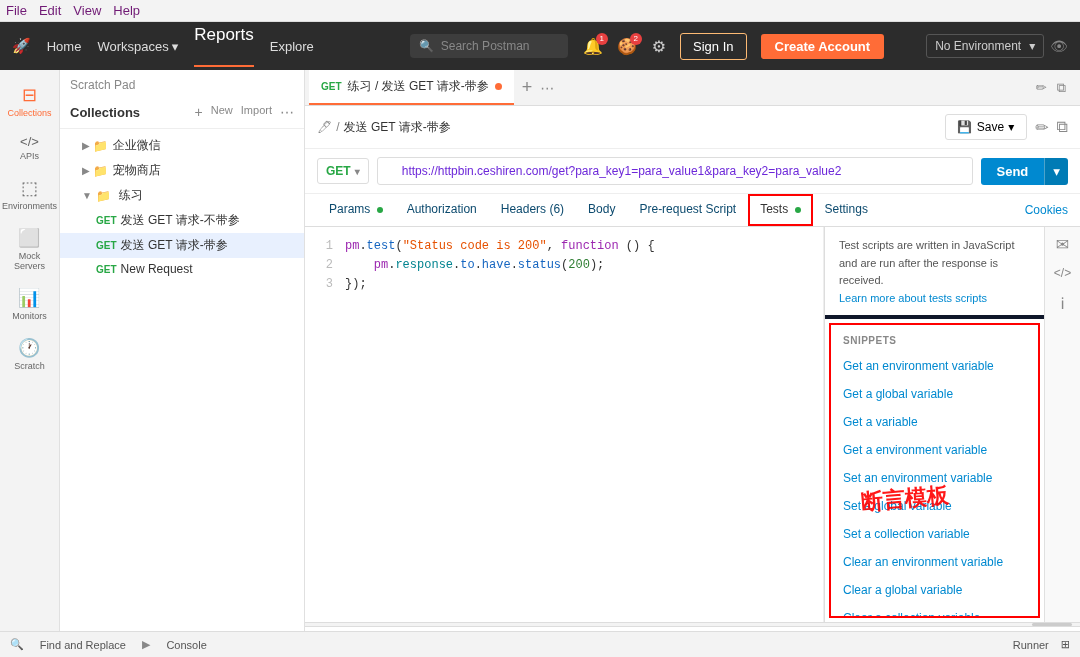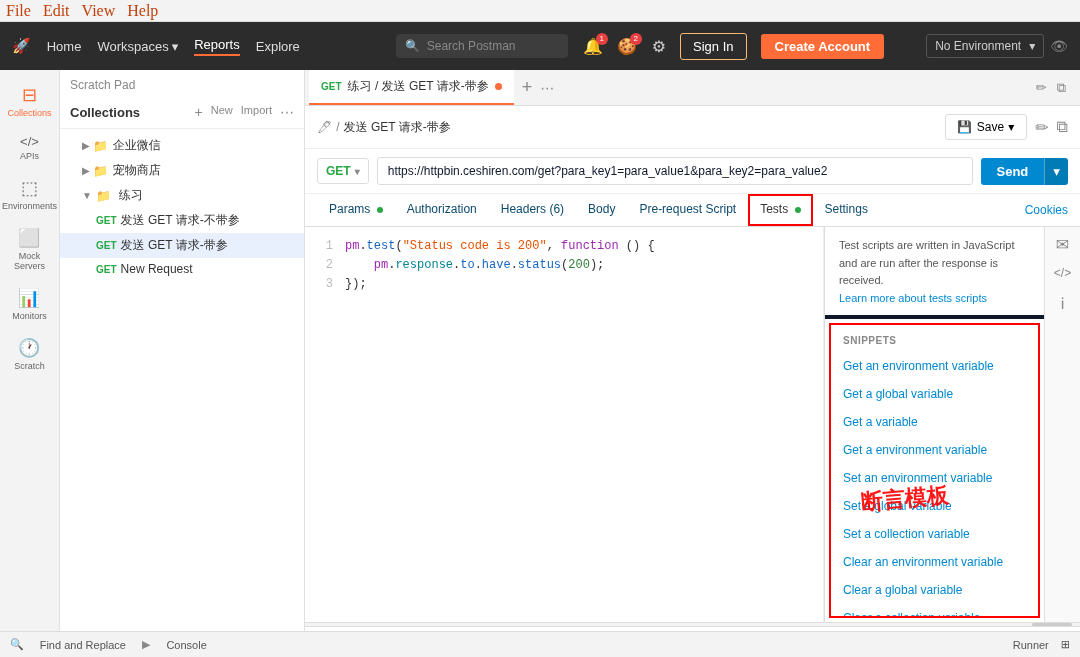--- a/index.html
+++ b/index.html
@@ -1,27 +1,27 @@
 <!DOCTYPE html>
 <html><head>
   <meta charset="utf-8">
   <style>
     * { margin: 0; padding: 0; box-sizing: border-box; }
     body { font-family: -apple-system, BlinkMacSystemFont, 'Segoe UI', sans-serif; font-size: 13px; background: #fff; overflow: hidden; width: 1080px; height: 657px; }
 
     
     .menu-bar { display: flex; align-items: center; height: 22px; background: #f3f3f3; border-bottom: 1px solid #ddd; padding: 0 6px; gap: 12px; }
-    .menu-bar span { font-size: 16px; color: #c2410c; cursor: pointer; font-family: Liberation Serif, serif; }
+    .menu-bar span { font-size: 13px; color: #701a75; cursor: pointer; }
 
     
     .nav-bar { display: flex; align-items: center; height: 48px; background: #2c2c2c; padding: 0 12px; gap: 16px; }
     .nav-logo { color: #fff; font-weight: 700; font-size: 15px; }
     .nav-home { color: #ddd; font-size: 13px; cursor: pointer; }
     .nav-workspaces { color: #ddd; font-size: 13px; cursor: pointer; display: flex; align-items: center; gap: 3px; }
-    .nav-reports { color: #fff; font-size: 13px; cursor: pointer; border-bottom: 2px solid #ff6c37; padding-bottom: 2px; }
+    .nav-reports { color: #fff; font-size: 17px; cursor: pointer; border-bottom: 2px solid #ff6c37; padding-bottom: 20px; }
     .nav-explore { color: #ddd; font-size: 13px; cursor: pointer; }
     .nav-search { flex: 1; max-width: 280px; margin-left: 80px; display: flex; align-items: center; background: #3d3d3d; border-radius: 4px; padding: 5px 10px; gap: 6px; }
     .nav-search input { background: none; border: none; outline: none; color: #ccc; font-size: 12px; width: 100%; }
     .nav-search input::placeholder { color: #888; }
     .nav-right { margin-left: auto; display: flex; align-items: center; gap: 14px; }
     .nav-icon { color: #ccc; font-size: 16px; cursor: pointer; position: relative; }
     .nav-badge { position: absolute; top: -4px; right: -4px; background: #e84040; color: #fff; font-size: 8px; border-radius: 50%; width: 12px; height: 12px; display: flex; align-items: center; justify-content: center; }
     .btn-signin { color: #fff; font-size: 13px; border: 1px solid #fdba74; padding: 5px 12px; border-radius: 3px; cursor: pointer; background: none; }
     .btn-create { background: #ff6c37; color: #fff; font-size: 13px; padding: 5px 14px; border-radius: 3px; cursor: pointer; border: none; font-weight: 600; }
 
@@ -62,21 +62,21 @@
 
     
     .request-bar { display: flex; align-items: center; padding: 8px 12px; border-bottom: 1px solid #eee; gap: 8px; background: #fff; }
     .breadcrumb { font-size: 12px; color: #888; display: flex; align-items: center; gap: 4px; }
     .breadcrumb .current { color: #333; font-weight: 500; }
 
     
     .url-bar { display: flex; align-items: center; padding: 8px 12px; gap: 8px; background: #fff; border-bottom: 1px solid #eee; }
     .method-select { display: flex; align-items: center; gap: 4px; border: 1px solid #ddd; border-radius: 3px; padding: 5px 8px; cursor: pointer; background: #fff; font-size: 12px; color: #28a745; font-weight: 600; }
     .method-arrow { color: #888; font-size: 10px; }
-    .url-input { flex: 1; border: 1px solid #ddd; border-radius: 3px; padding: 6px 10px; font-size: 12px; color: #0f172a; outline: none; }
+    .url-input { flex: 1; border: 1px solid #ddd; border-radius: 3px; padding: 6px 24px; font-size: 12px; color: #6d28d9; outline: none; }
     .btn-send { background: #0089d0; color: #fff; border: none; padding: 6px 16px; border-radius: 3px 0 0 3px; font-size: 13px; font-weight: 600; cursor: pointer; }
     .btn-send-arrow { background: #007bb5; color: #fff; border: none; padding: 6px 8px; border-radius: 0 3px 3px 0; cursor: pointer; border-left: 1px solid rgba(255,255,255,0.3); }
 
     
     .params-tabs { display: flex; align-items: center; border-bottom: 1px solid #ddd; background: #fff; padding: 0 12px; }
     .param-tab { padding: 8px 12px; font-size: 12px; color: #0c4a6e; cursor: pointer; border-bottom: 2px solid transparent; }
     .param-dot-green { display: inline-block; width: 6px; height: 6px; border-radius: 50%; background: #28a745; margin-left: 3px; }
     .cookies-link { margin-left: auto; color: #0089d0; font-size: 12px; cursor: pointer; }
 
     

